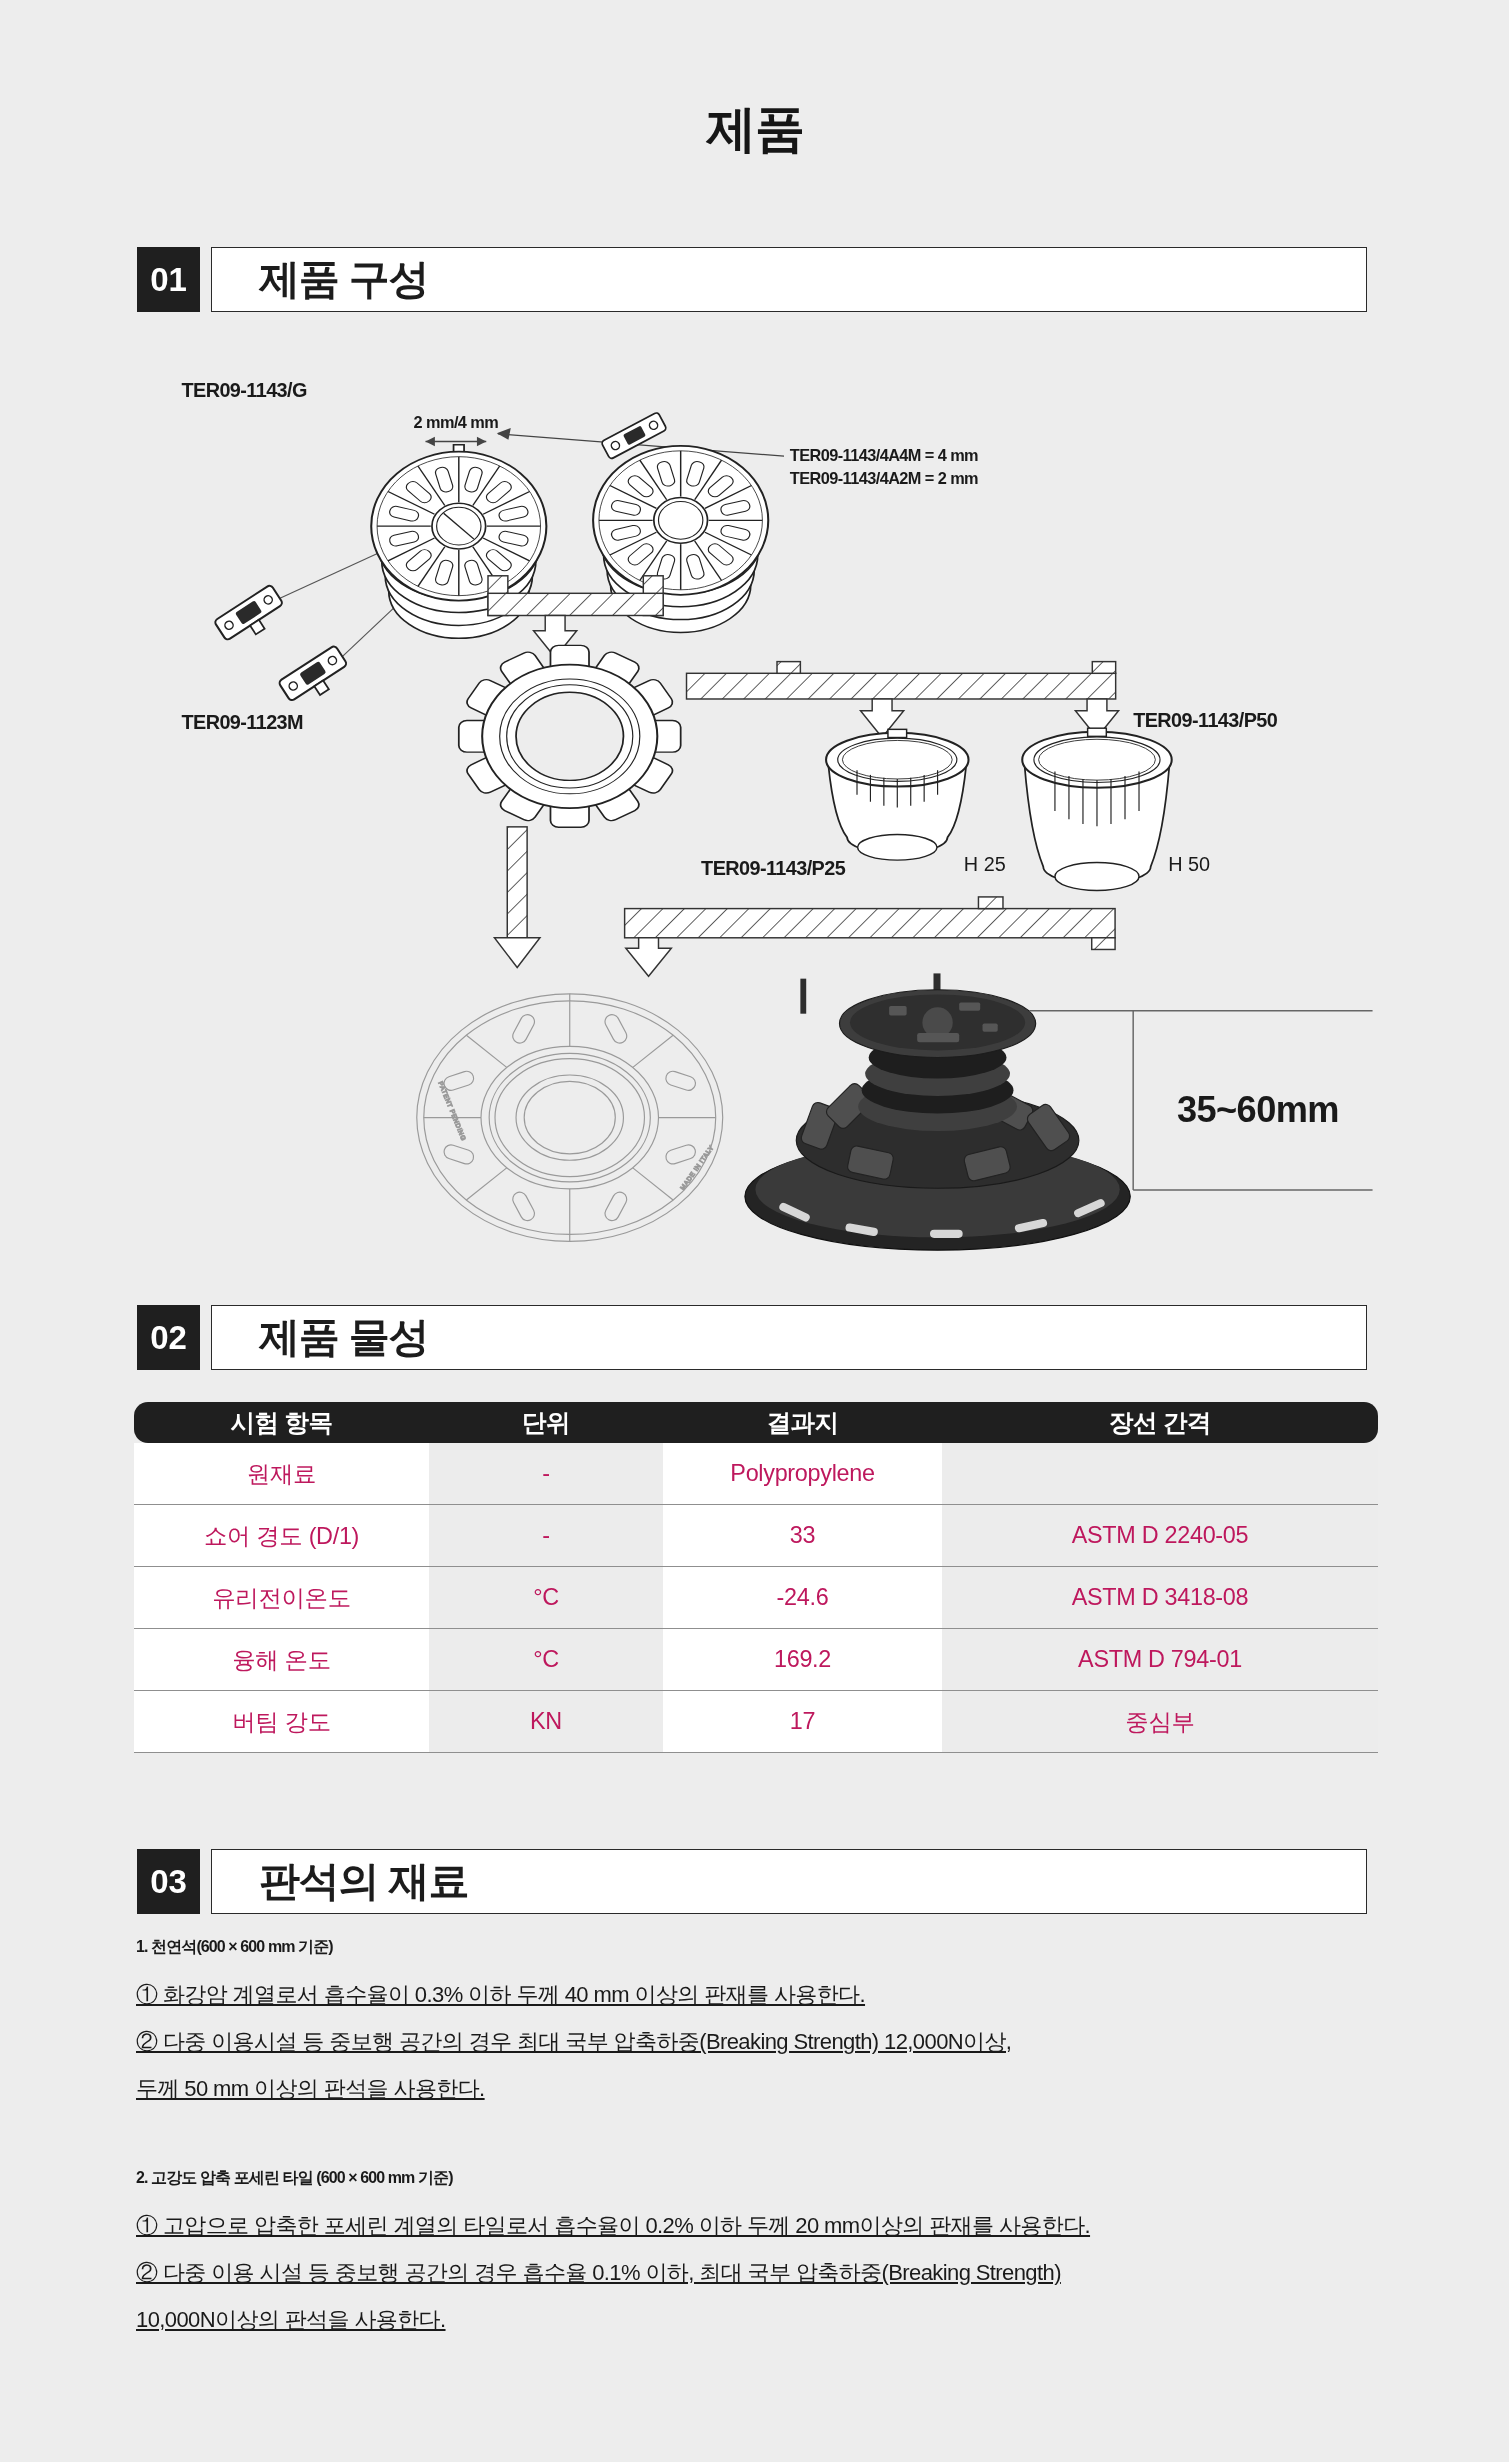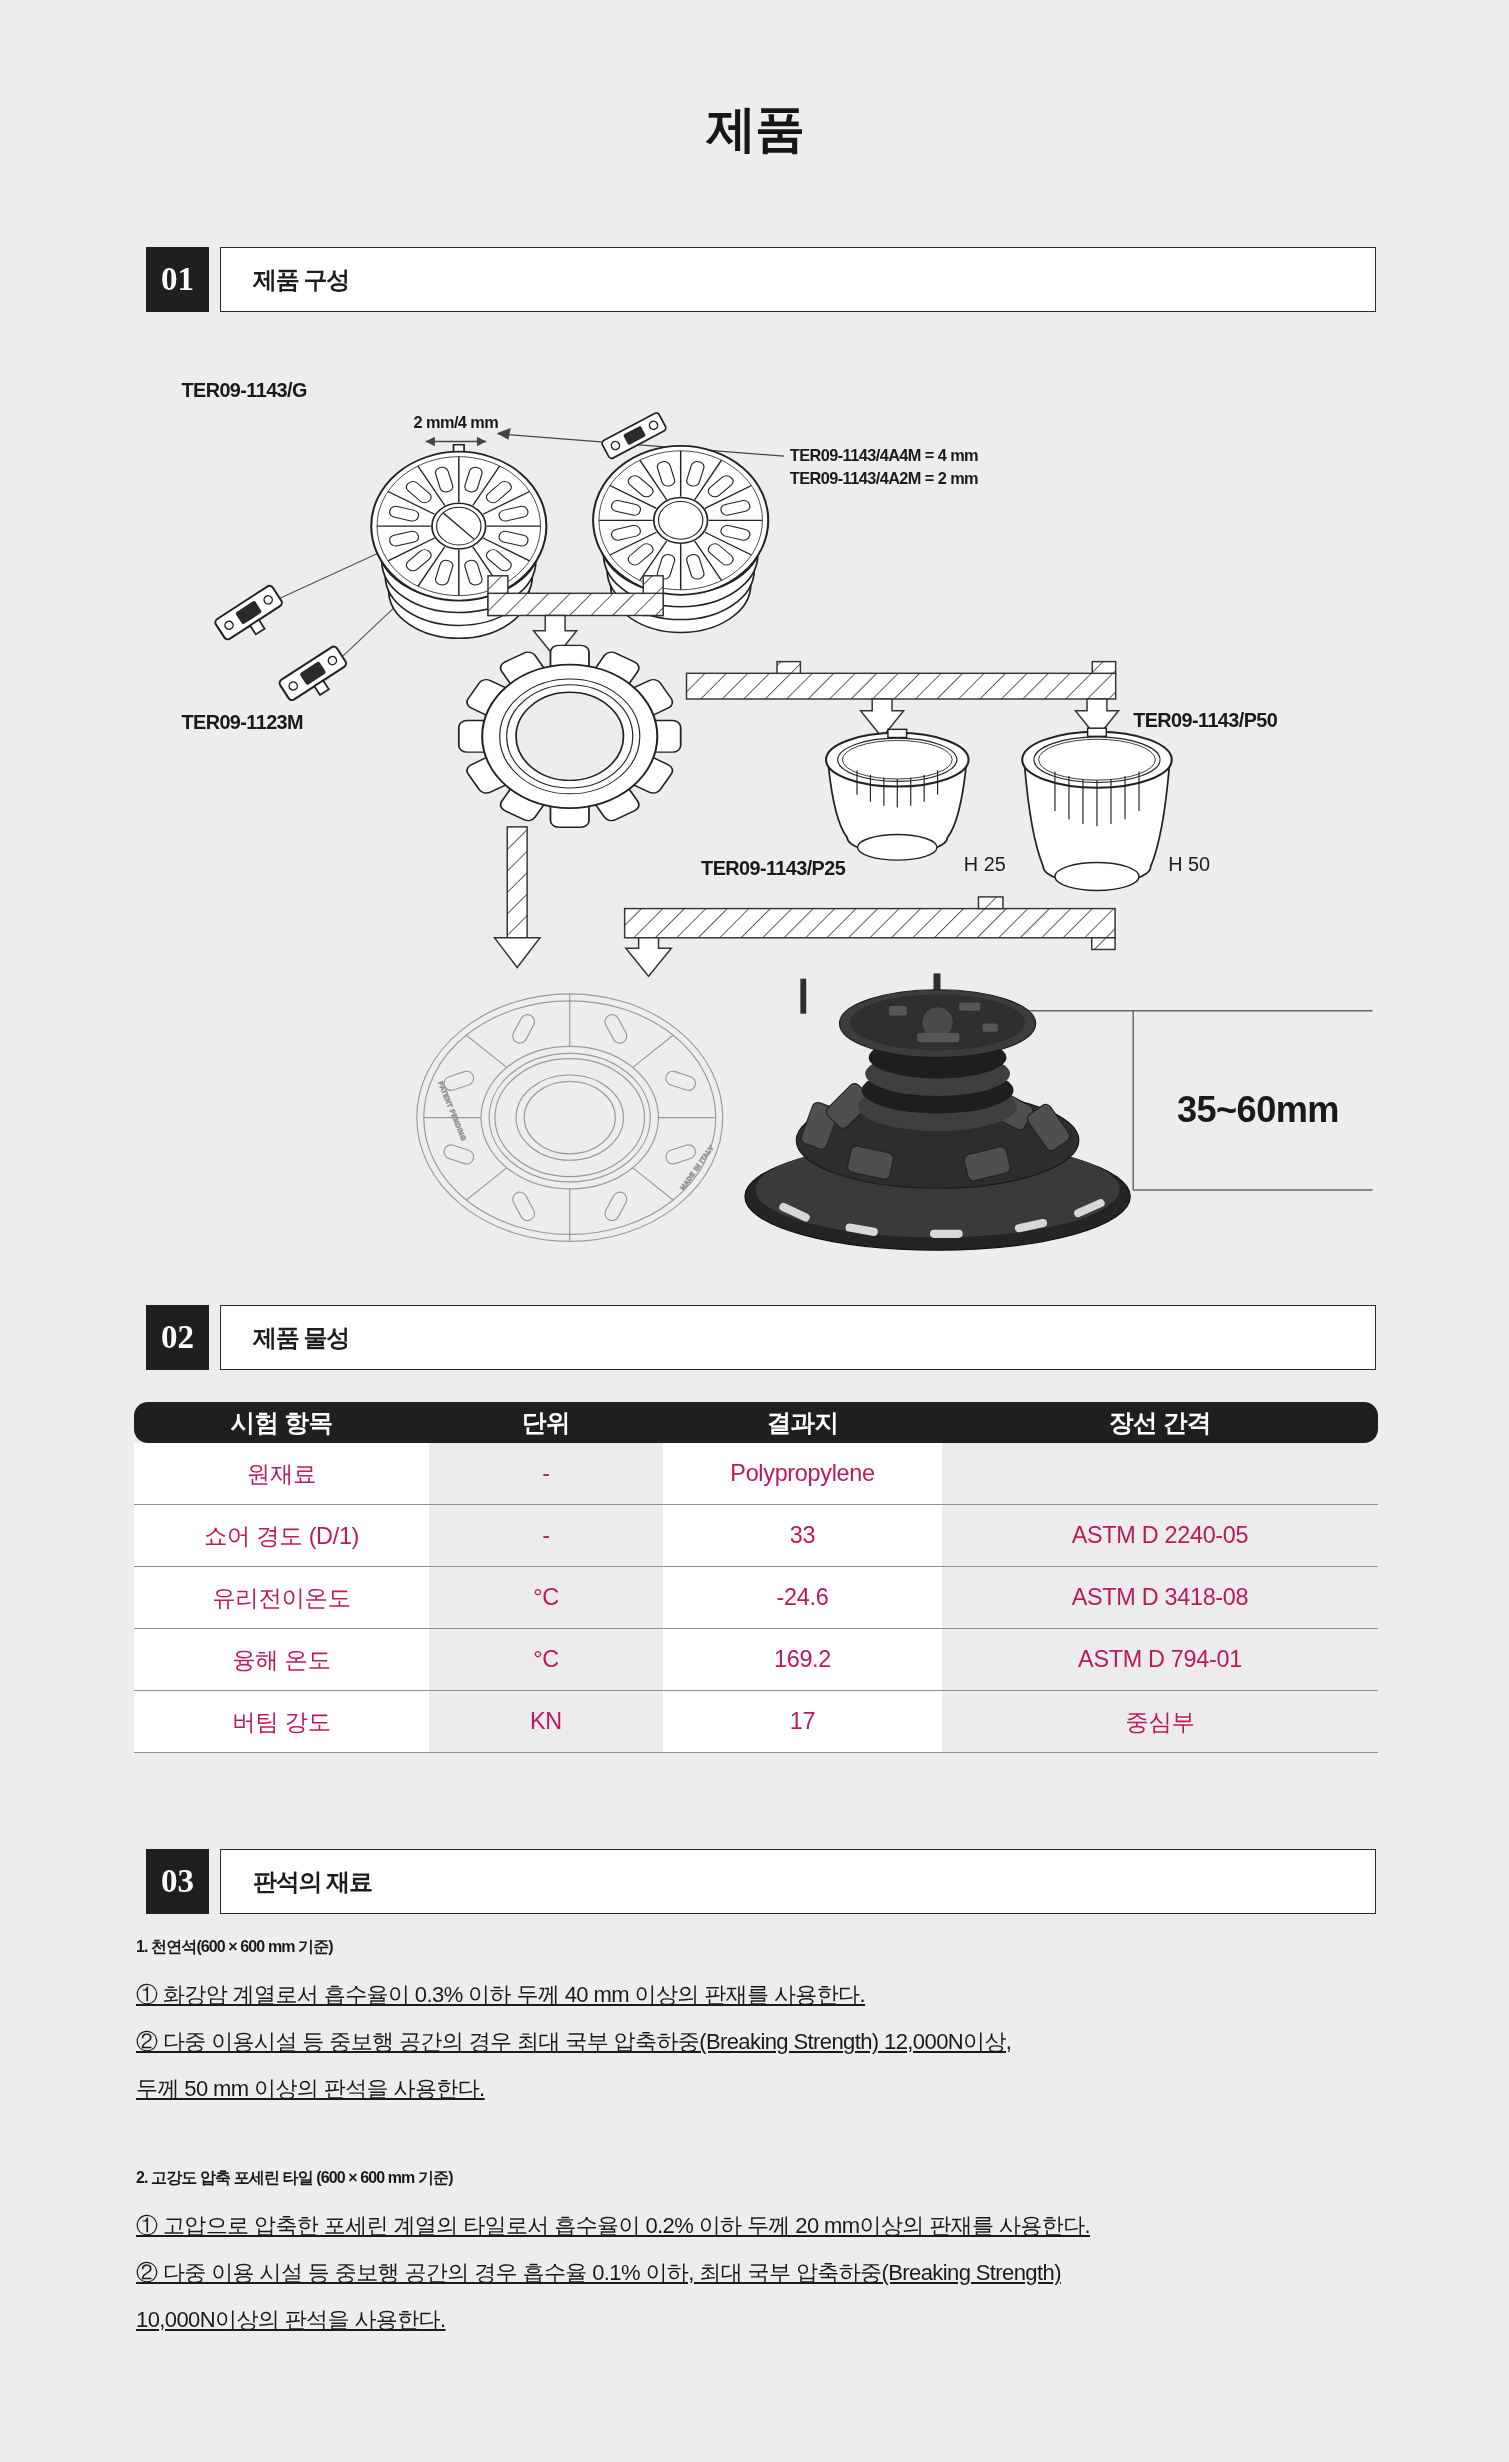--- a/index.html
+++ b/index.html
@@ -10,31 +10,31 @@
   }
   .page { position:absolute; inset:0; background:#ededed; overflow:hidden; }
 
   
   .page-title {
     position:absolute; top:96px; left:0; width:1510px;
     text-align:center; font-size:50px; font-weight:bold; letter-spacing:-1.2px; color:#161616;
   }
 
   
-  .section-row { position:absolute; left:146px; width:1230px; height:65px;font-family:Liberation Serif, serif; }
+  .section-row { position:absolute; left:137px; width:1230px; height:65px; }
   .section-row .num {
     position:absolute; left:0; top:0; width:63px; height:65px;
     background:#1f1f1f; color:#ffffff; display:flex; align-items:center; justify-content:center;
     font-size:33px; font-weight:bold;
   }
   .section-row .bar {
     position:absolute; left:74px; top:0; right:0; height:65px;
     background:#ffffff; border:1.8px solid #2a2a2a;
-    display:flex; align-items:center; padding-left:32px;
-    font-size:24px; font-weight:bold; letter-spacing:-1.2px; color:#1c1c1c;
+    display:flex; align-items:center; padding-left:47px;
+    font-size:41px; font-weight:bold; letter-spacing:-1.2px; color:#1c1c1c;
   }
   #sec01 { top:247px; }
   #sec02 { top:1305px; }
   #sec03 { top:1849px; }
 
   
   .diagram { position:absolute; left:146px; top:351px; width:1227px; height:905px; }
   svg text { font-family:"Liberation Sans", sans-serif; fill:#1a1a1a; }
   .plabel { font-size:34px; font-weight:bold; letter-spacing:-1px; }
   .slabel { font-size:28px; font-weight:bold; letter-spacing:-1px; }

